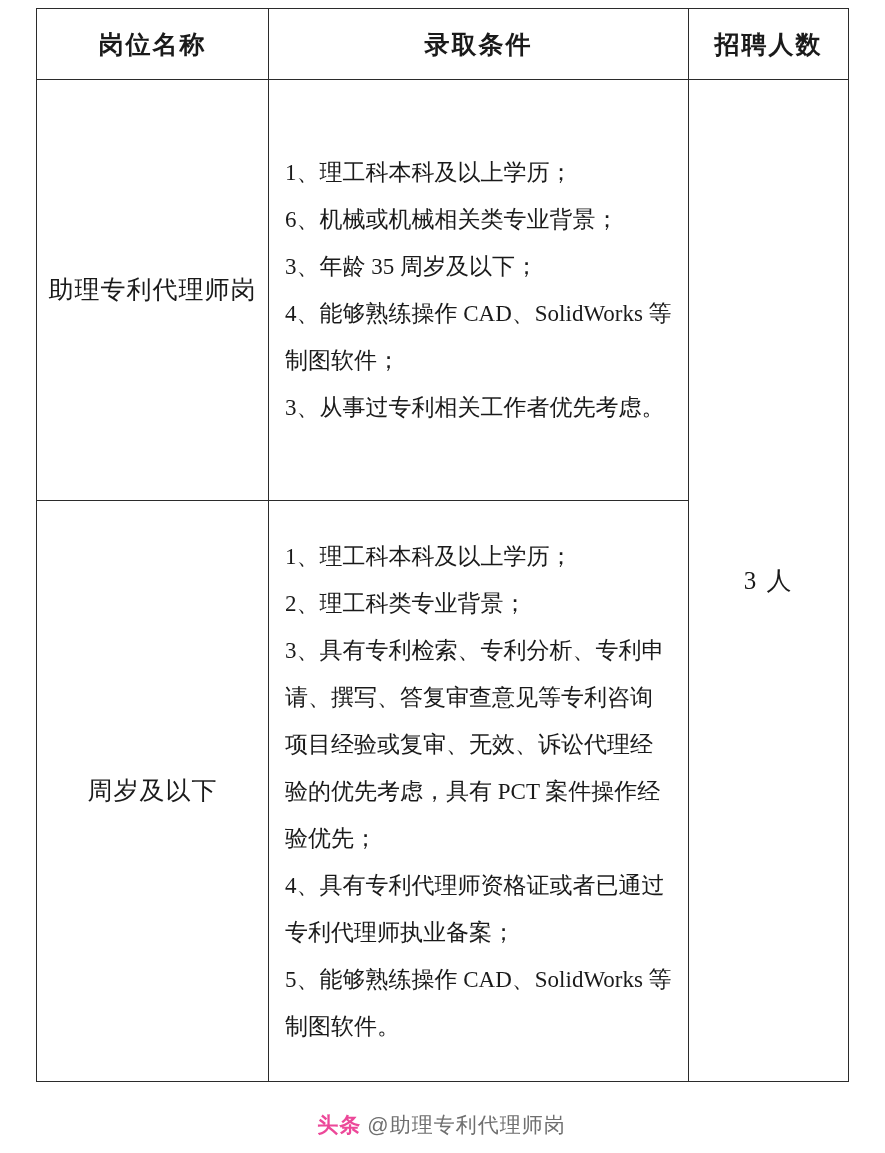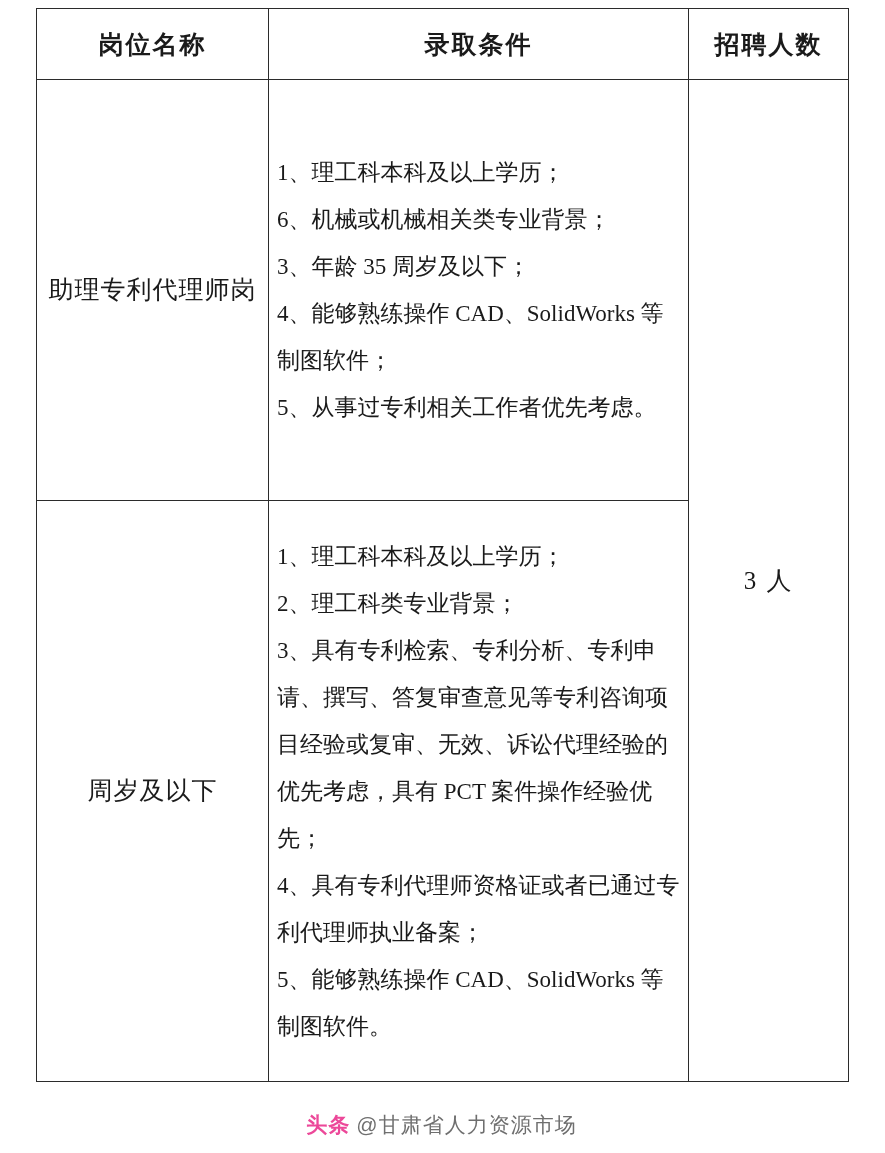--- a/index.html
+++ b/index.html
@@ -58,21 +58,21 @@
     letter-spacing: 2px;
   }
   td.cond-cell {
     padding: 10px 14px 10px 16px;
     font-size: 23px;
     line-height: 47px;
     text-align: left;
   }
   .cond-list {
     list-style: none;
-    margin: 8px;
+    margin: 16px;
     padding: 0;
   }
   .cond-list li {
     margin: 0;
     padding: 0;
     white-space: normal;
     word-break: break-all;
   }
   tr.row-assistant td.cond-cell { height: 420px; }
   tr.row-agent td.cond-cell { height: 580px; }
@@ -119,37 +119,37 @@
     </thead>
     <tbody>
       <tr class="row-assistant">
         <td class="post-cell">助理专利代理师岗</td>
         <td class="cond-cell">
           <ul class="cond-list">
             <li>1、理工科本科及以上学历；</li>
             <li>6、机械或机械相关类专业背景；</li>
             <li>3、年龄 35 周岁及以下；</li>
             <li>4、能够熟练操作 CAD、SolidWorks 等制图软件；</li>
-            <li>5、从事过专利相关工作者优先考虑。</li>
+            <li>3、从事过专利相关工作者优先考虑。</li>
           </ul>
         </td>
         <td class="count-cell" rowspan="2">3 人</td>
       </tr>
       <tr class="row-agent">
         <td class="post-cell">周岁及以下</td>
         <td class="cond-cell">
           <ul class="cond-list">
             <li>1、理工科本科及以上学历；</li>
             <li>2、理工科类专业背景；</li>
             <li>3、具有专利检索、专利分析、专利申请、撰写、答复审查意见等专利咨询项目经验或复审、无效、诉讼代理经验的优先考虑，具有 PCT 案件操作经验优先；</li>
             <li>4、具有专利代理师资格证或者已通过专利代理师执业备案；</li>
             <li>5、能够熟练操作 CAD、SolidWorks 等制图软件。</li>
           </ul>
         </td>
       </tr>
     </tbody>
   </table>
 
   <div class="watermark">
-    <span class="wm-logo">头条</span><span class="wm-text">@甘肃省人力资源市场</span>
+    <span class="wm-logo">头条</span><span class="wm-text">@助理专利代理师岗</span>
   </div>
 
 </div>
 
 </body></html>

